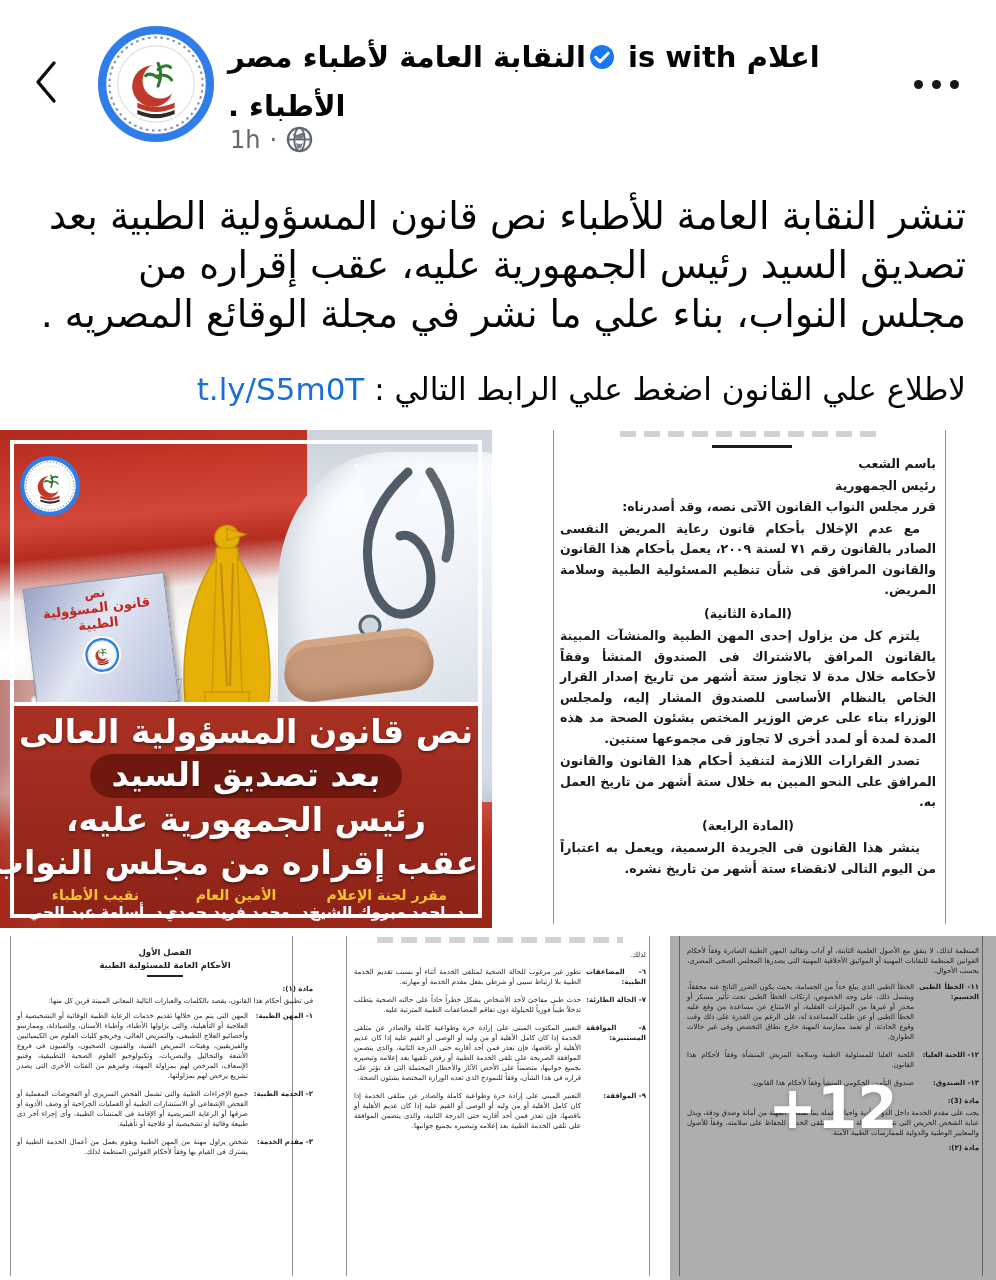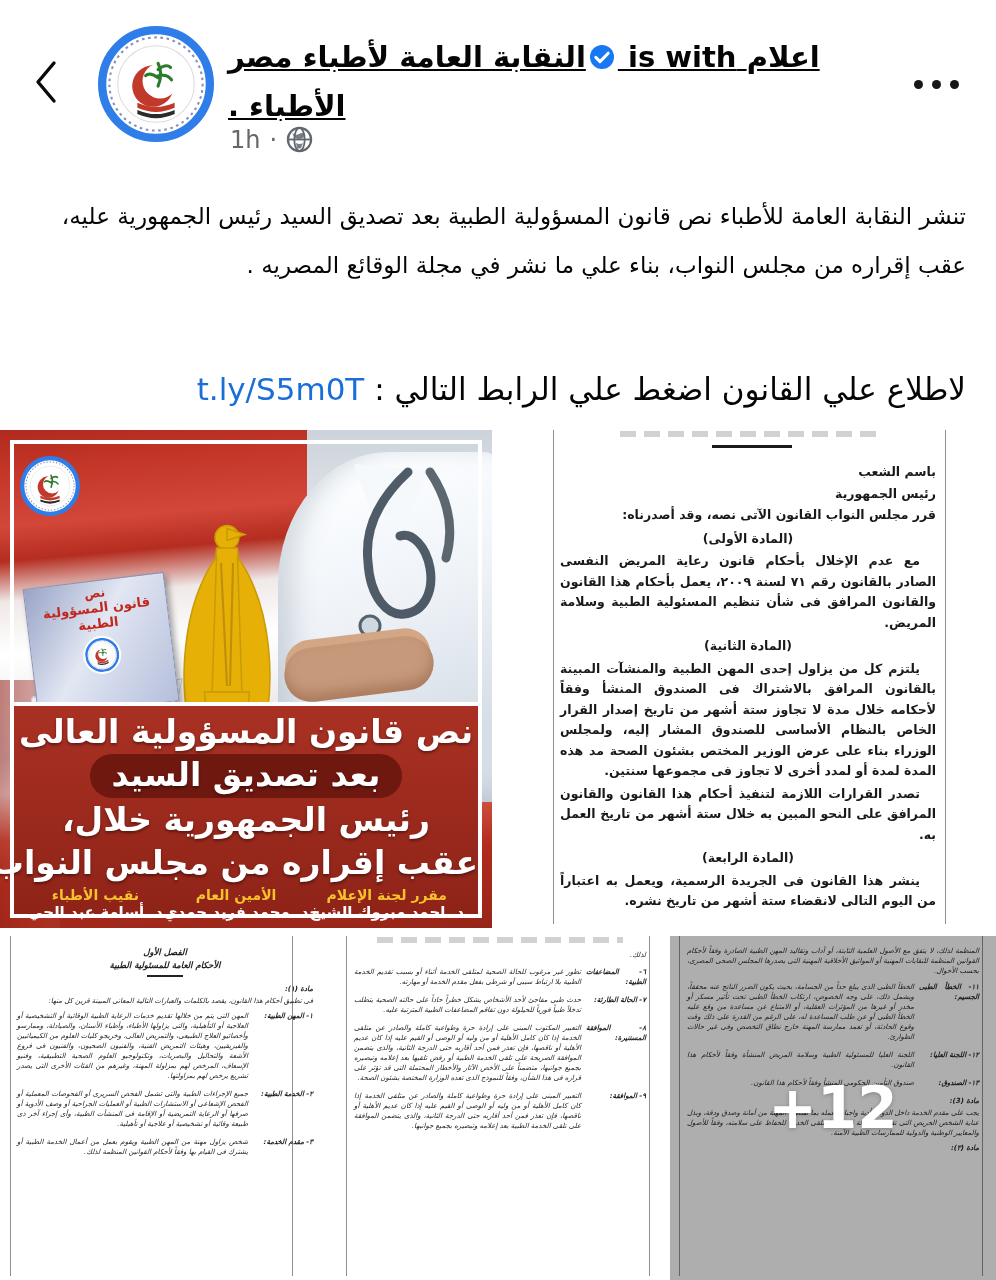--- a/index.html
+++ b/index.html
@@ -6,29 +6,29 @@
   .app{position:relative;width:996px;height:1280px;background:#ffffff;overflow:hidden;
        font-family:"DejaVu Sans",sans-serif;color:#050505;}
 
   
   .back-btn{position:absolute;left:30px;top:58px;width:32px;height:48px;cursor:pointer;}
   .avatar{position:absolute;left:98px;top:26px;width:116px;height:116px;border-radius:50%;cursor:pointer;}
   .more-btn{position:absolute;left:904px;top:70px;width:64px;height:28px;display:flex;gap:9px;
             align-items:center;justify-content:center;cursor:pointer;}
   .more-btn i{width:9px;height:9px;border-radius:50%;background:#15171a;}
   .title{position:absolute;left:228px;top:34px;width:628px;direction:ltr;text-align:left;
-         font-size:29px;font-weight:700;line-height:46px;color:#050505;text-decoration:underline;}
+         font-size:29px;font-weight:700;line-height:46px;color:#050505;}
   .title .nm{direction:rtl;unicode-bidi:isolate;}
   .badge{display:inline-block;vertical-align:-3px;margin:0 3px;}
   .meta{position:absolute;left:230px;top:126px;display:flex;gap:9px;
         font-size:24px;color:#65676B;}
 
   
   .post-body{position:absolute;left:28px;right:30px;top:192px;direction:rtl;text-align:right;
-             font-size:23px;line-height:49px;color:#050505;}
+             font-size:38px;line-height:49px;color:#050505;}
   .post-cta{position:absolute;left:28px;right:30px;top:367px;direction:rtl;text-align:right;
             font-size:31px;line-height:44px;color:#050505;}
   .post-link{color:#1a6ed8;direction:ltr;unicode-bidi:isolate;cursor:pointer;}
 
   
   .tile{position:absolute;background:#fff;overflow:hidden;cursor:pointer;}
   .tile-main{left:0;top:430px;width:492px;height:498px;background:#e9e6e6;}
   .tile-decree{left:500px;top:430px;width:496px;height:498px;}
   .tile-p1{left:0;top:936px;width:330px;height:344px;}
   .tile-p2{left:337px;top:936px;width:326px;height:344px;}
@@ -72,28 +72,28 @@
   .sig{text-align:center;line-height:17px;}
   .sig .st{color:#f6c12b;font-weight:700;font-size:14px;}
   .sig .sn{color:#fff;font-weight:700;font-size:15px;}
 
   
   .vline{position:absolute;top:0;bottom:4px;width:1px;background:#8f8f8f;}
   .cut-strip{position:absolute;height:6px;opacity:.45;
              background:repeating-linear-gradient(90deg,#9a9a9a 0 16px,transparent 16px 24px);}
   .dc-rule{position:absolute;left:212px;top:15px;width:80px;height:3px;background:#1a1a1a;}
   .decree-body{position:absolute;left:60px;right:60px;top:24px;direction:rtl;
-               font-size:12.5px;line-height:20.5px;font-weight:700;color:#191919;margin-top:8px;}
+               font-size:12.5px;line-height:20.5px;font-weight:700;color:#191919;}
   .dc-line{text-align:right;margin-bottom:1px;}
   .dc-h{text-align:center;margin:3px 0 2px;}
   .dc-p{text-align:justify;text-indent:16px;margin-bottom:2px;}
 
   
   .page-body{position:absolute;left:17px;right:17px;top:10px;direction:rtl;font-size:7px;
-             line-height:10px;color:#1d1d1d;text-align:justify;font-weight:500;font-style:italic;}
+             line-height:10px;color:#1d1d1d;text-align:justify;font-weight:500;}
   .pg-h{text-align:center;font-weight:700;font-size:8.5px;line-height:13px;}
   .pg-rule{width:36px;height:1.5px;background:#222;margin:3px auto 7px;}
   .pg-art{font-weight:700;text-align:right;margin:4px 0 2px;}
   .pg-p{margin-bottom:5px;}
   .pg-cont{text-align:right;margin-bottom:7px;}
   .pg-toppar{margin-bottom:6px;}
   .pg-item{display:flex;gap:5px;margin-bottom:8px;}
   .pg-item .lbl{flex:0 0 60px;font-weight:700;}
   .pg-item .txt{flex:1;}
   .overlay{position:absolute;inset:0;background:rgba(18,18,18,.34);z-index:3;}
@@ -210,21 +210,21 @@
           <svg width="34" height="34" viewBox="0 0 112 112">
               <use href="#emblem"></use>
             </svg>
         </div>
       </div>
     </div>
     <div class="banner">
       <div id="poster-headline">
           <div class="bh-line">نص قانون المسؤولية العالى</div>
           <div class="bh-line"><span class="pill">بعد تصديق السيد</span></div>
-          <div class="bh-line">رئيس الجمهورية خلال،</div>
+          <div class="bh-line">رئيس الجمهورية عليه،</div>
           <div class="bh-line">عقب إقراره من مجلس النواب.</div>
         </div>
       <div class="sigs" id="poster-sigs">
           <div class="sig">
             <div class="st">مقرر لجنة الإعلام</div>
             <div class="sn">د. احمد مبروك الشيخ</div>
           </div>
           <div class="sig">
             <div class="st">الأمين العام</div>
             <div class="sn">د. محمد فريد حمدي</div>
@@ -240,21 +240,20 @@
 
   <div class="tile tile-decree">
     <div class="cut-strip" style="left:120px;right:120px;top:1px"></div>
     <div class="vline" style="left:53px"></div>
     <div class="vline" style="left:445px"></div>
     <div class="dc-rule"></div>
     <div class="decree-body" id="decree-body">
         <div class="dc-line">باسم الشعب</div>
         <div class="dc-line">رئيس الجمهورية</div>
         <div class="dc-line">قرر مجلس النواب القانون الآتى نصه، وقد أصدرناه:</div>
-        <div class="dc-h">(المادة الأولى)</div>
         <div class="dc-p">مع عدم الإخلال بأحكام قانون رعاية المريض النفسى الصادر بالقانون رقم ٧١ لسنة ٢٠٠٩، يعمل بأحكام هذا القانون والقانون المرافق فى شأن تنظيم المسئولية الطبية وسلامة المريض.</div>
         <div class="dc-h">(المادة الثانية)</div>
         <div class="dc-p">يلتزم كل من يزاول إحدى المهن الطبية والمنشآت المبينة بالقانون المرافق بالاشتراك فى الصندوق المنشأ وفقاً لأحكامه خلال مدة لا تجاوز ستة أشهر من تاريخ إصدار القرار الخاص بالنظام الأساسى للصندوق المشار إليه، ولمجلس الوزراء بناء على عرض الوزير المختص بشئون الصحة مد هذه المدة لمدة أو لمدد أخرى لا تجاوز فى مجموعها سنتين.</div>
         <div class="dc-p">تصدر القرارات اللازمة لتنفيذ أحكام هذا القانون والقانون المرافق على النحو المبين به خلال ستة أشهر من تاريخ العمل به.</div>
         <div class="dc-h">(المادة الرابعة)</div>
         <div class="dc-p">ينشر هذا القانون فى الجريدة الرسمية، ويعمل به اعتباراً من اليوم التالى لانقضاء ستة أشهر من تاريخ نشره.</div>
       </div>
   </div>
 
   <div class="tile tile-p1">

